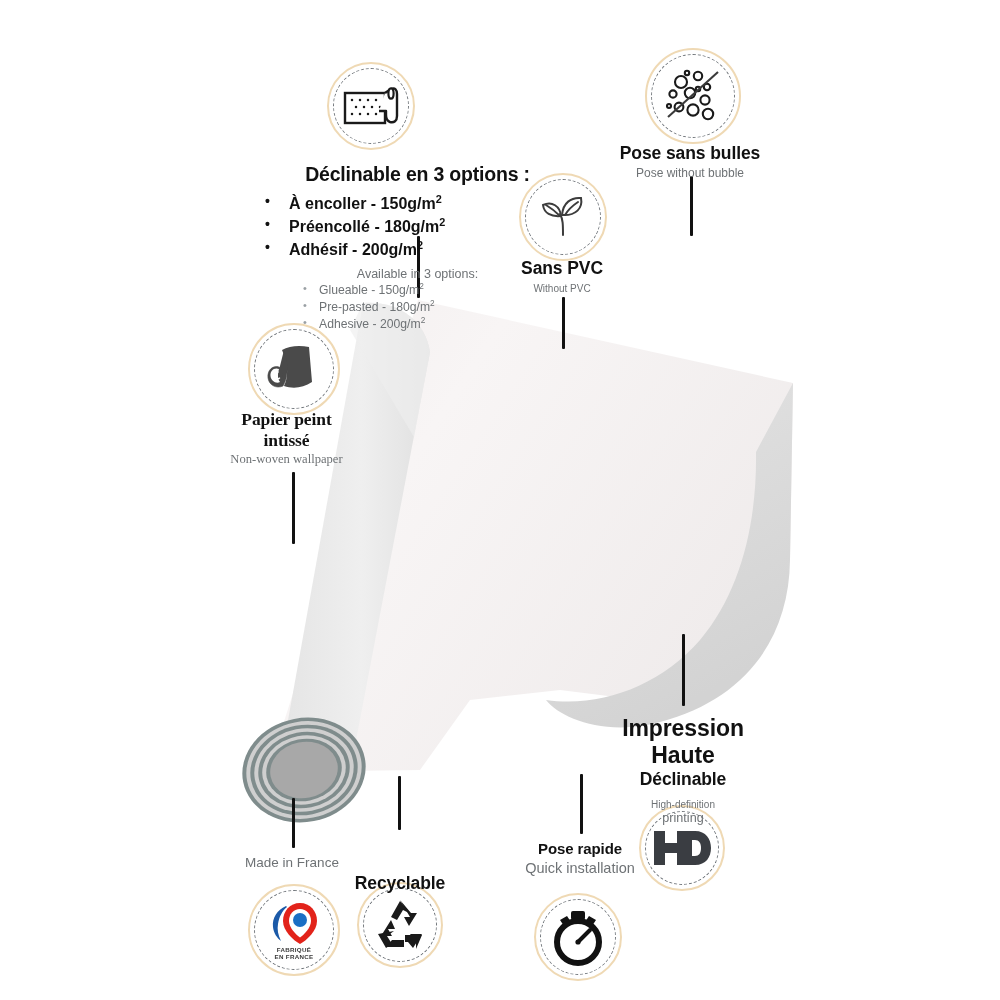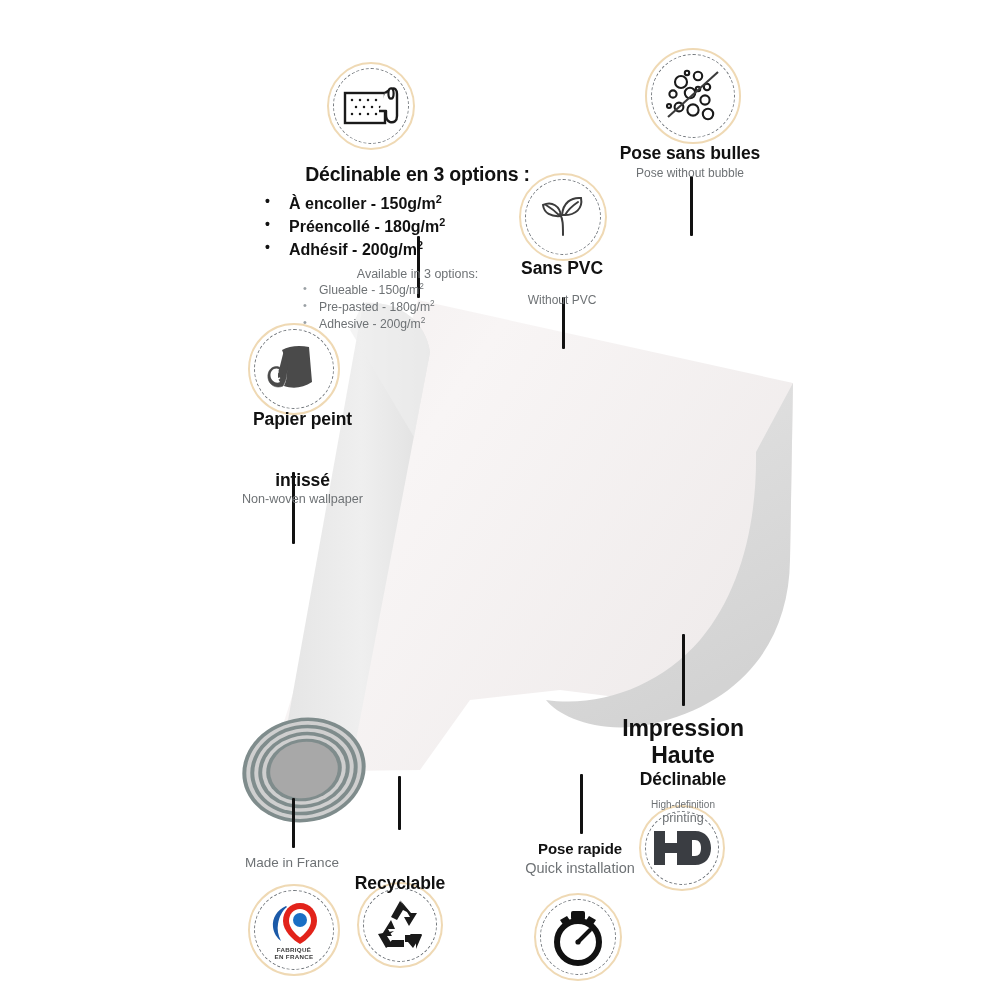--- a/index.html
+++ b/index.html
@@ -304,26 +304,26 @@
     </ul>
   </div>
 
   <div class="tblock center" style="left:590px;top:143px;width:200px;">
     <div class="fr-title" style="font-size:17.5px;">Pose sans bulles</div>
     <div class="en-sub" style="font-size:12px;margin-top:2px;">Pose without bubble</div>
   </div>
 
   <div class="tblock center" style="left:477px;top:258px;width:170px;">
     <div class="fr-title" style="font-size:17.5px;">Sans PVC</div>
-    <div class="en-sub" style="font-size:12px;margin-top:14px;">Without PVC</div>
-  </div>
-
-  <div class="tblock center" style="left:210px;top:409px;width:185px;">
+    <div class="en-sub" style="font-size:10px;margin-top:4px;">Without PVC</div>
+  </div>
+
+  <div class="tblock center" style="left:194px;top:409px;width:185px;font-family:Liberation Serif, serif;">
     <div class="fr-title" style="font-size:17.5px;">Papier peint</div>
-    <div class="fr-title" style="font-size:17.5px;margin-top:40px;">intissé</div>
+    <div class="fr-title" style="font-size:17.5px;">intissé</div>
     <div class="en-sub" style="font-size:12.6px;margin-top:2px;">Non-woven wallpaper</div>
   </div>
 
   <div class="tblock center" style="left:588px;top:715px;width:190px;">
     <div class="fr-title" style="font-size:23px;">Impression Haute</div>
     <div class="fr-title" style="font-size:17.5px;">Déclinable</div>
     <div class="en-sub" style="font-size:10px;margin-top:9px;">High-definition</div>
     <div class="en-sub" style="font-size:12.6px;">printing</div>
   </div>
 

